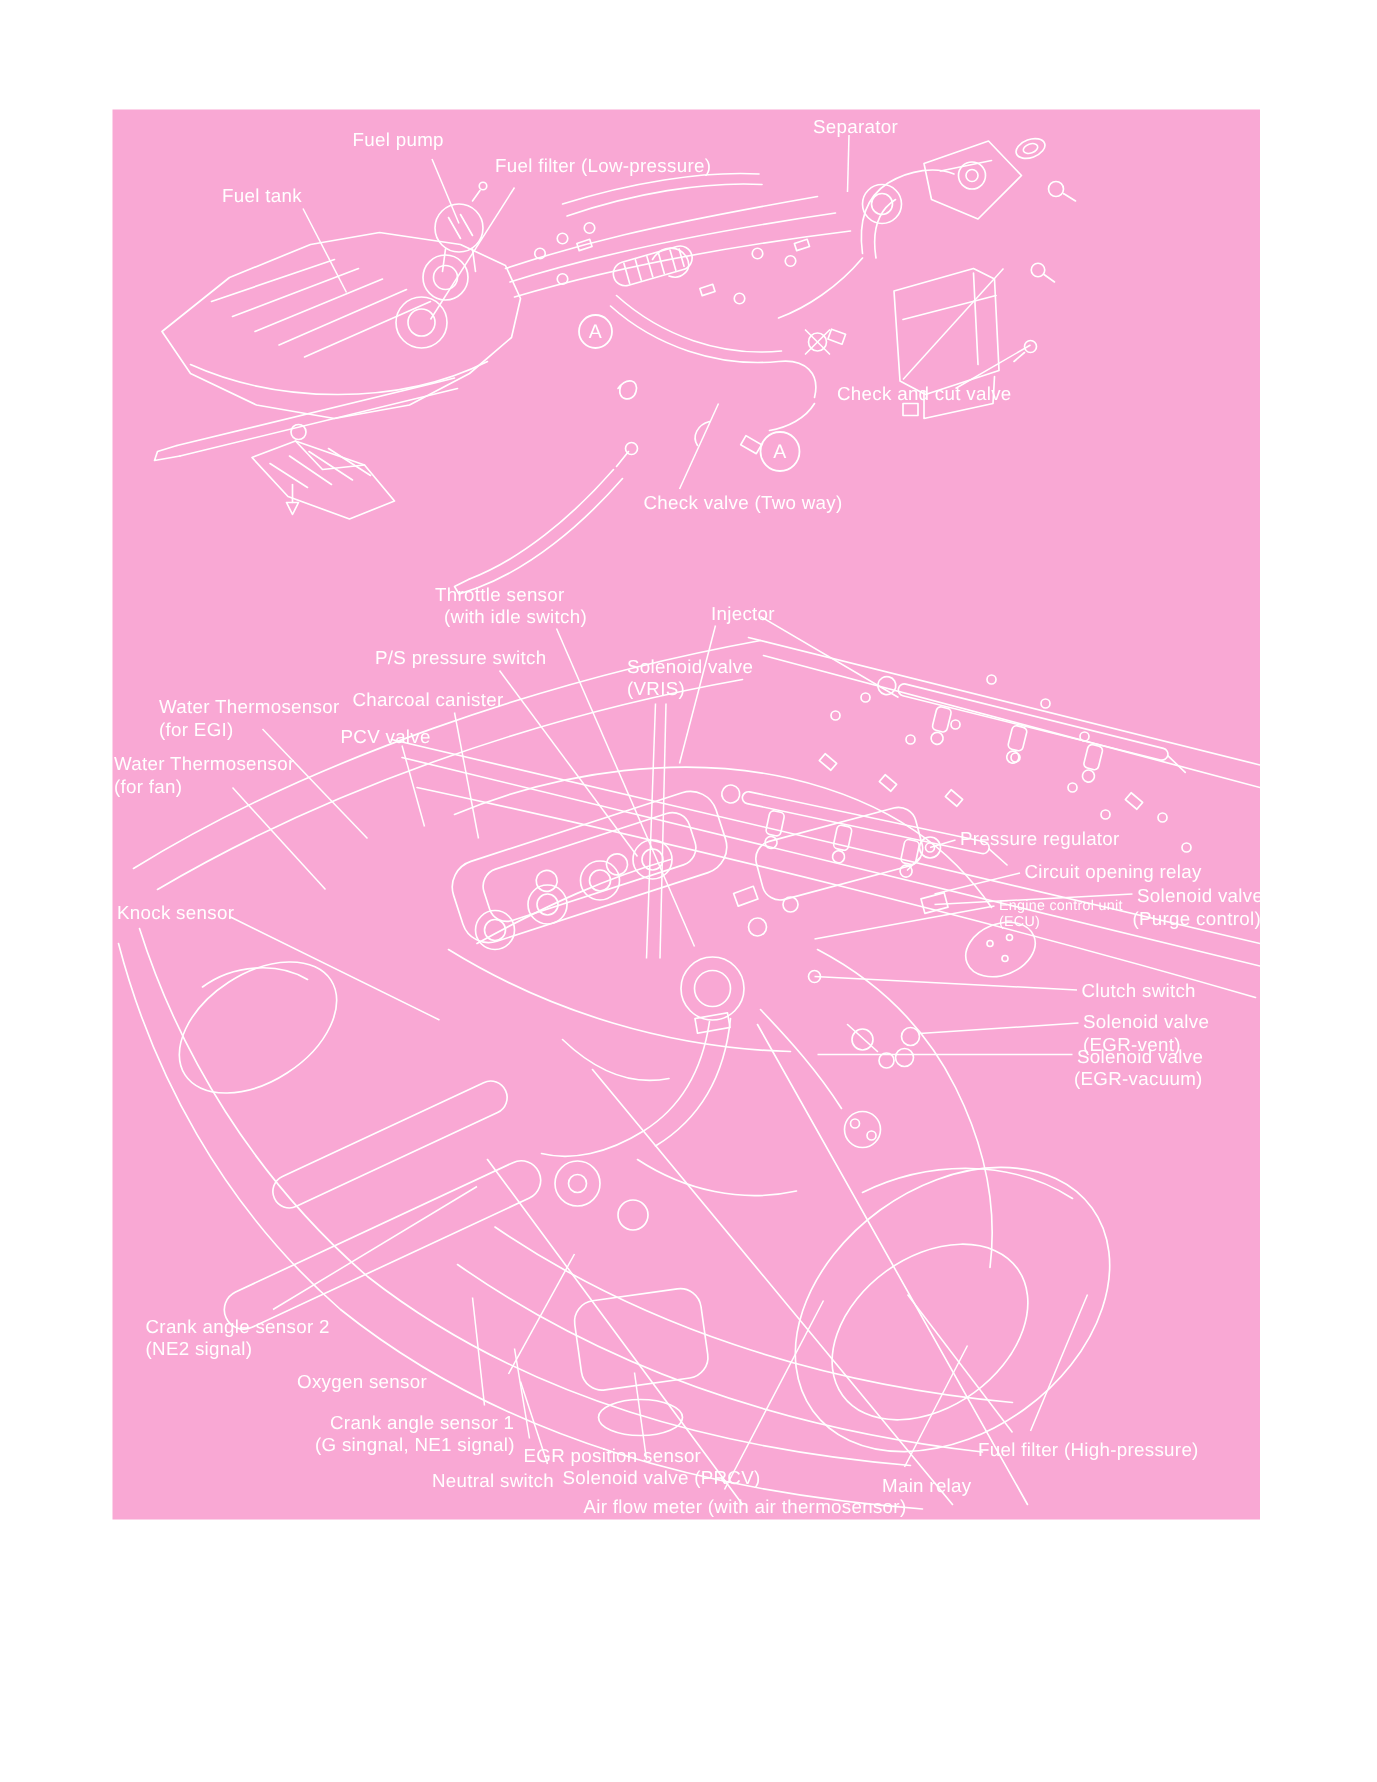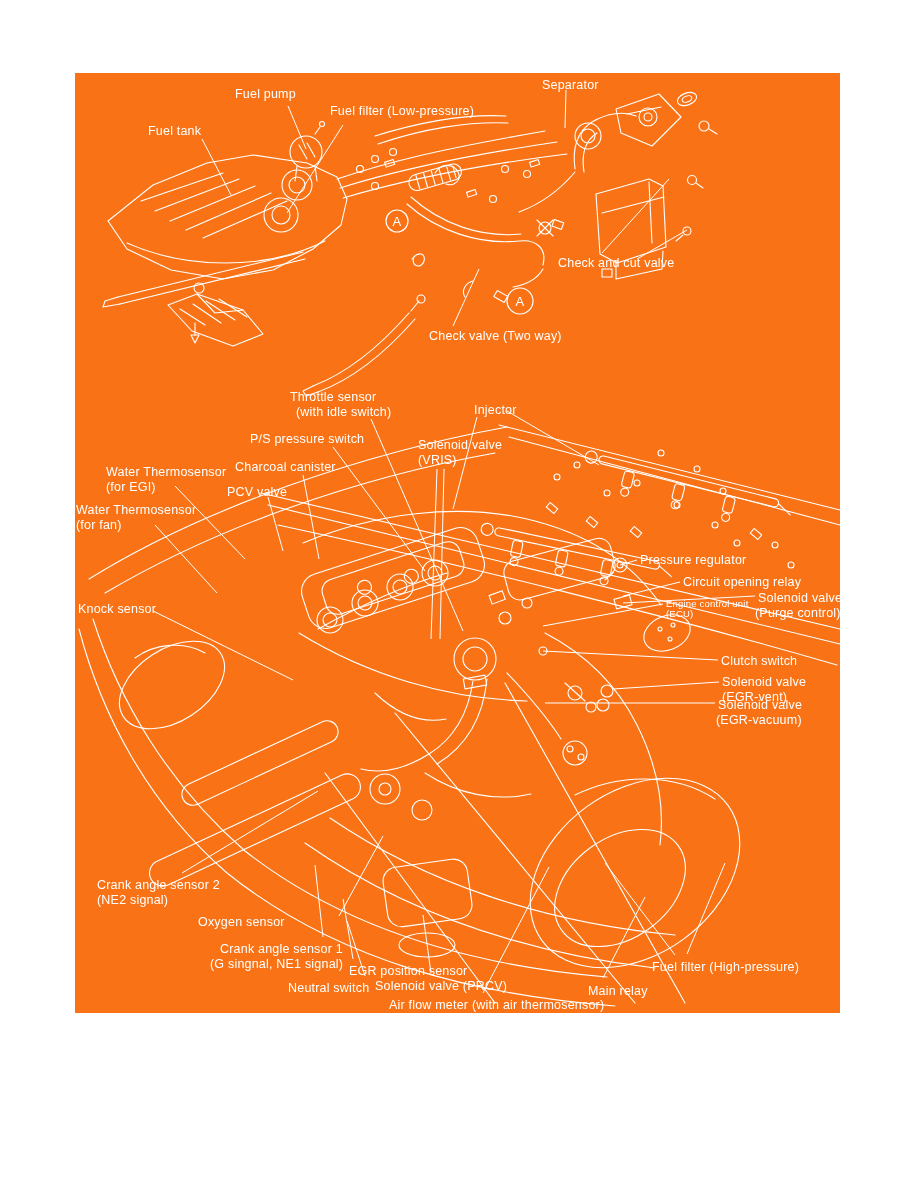--- a/index.html
+++ b/index.html
@@ -1,18 +1,18 @@
 <!DOCTYPE html>
 <html><head>
 <meta charset="utf-8">
 <style>
   html,body{margin:0;padding:0;background:#ffffff;}
   .page{position:relative;width:918px;height:1188px;background:#ffffff;overflow:hidden;
         font-family:"Liberation Sans", sans-serif;}
-  .diagram-panel{position:absolute;left:75px;top:73px;width:765px;height:940px;background:#f97316;}
+  .diagram-panel{position:absolute;left:75px;top:73px;width:765px;height:940px;background:#f9a8d4;}
   svg{display:block;}
   .art{stroke:#ffffff;stroke-width:1.1;fill:none;stroke-linecap:round;stroke-linejoin:round;}
   text{font-family:"Liberation Sans", sans-serif;letter-spacing:0.2px;}
 </style>
 </head>
 <body>
 
 <div class="page">
   <div class="diagram-panel">
     <svg id="diagram-svg" width="765" height="940" viewBox="0 0 765 940">

